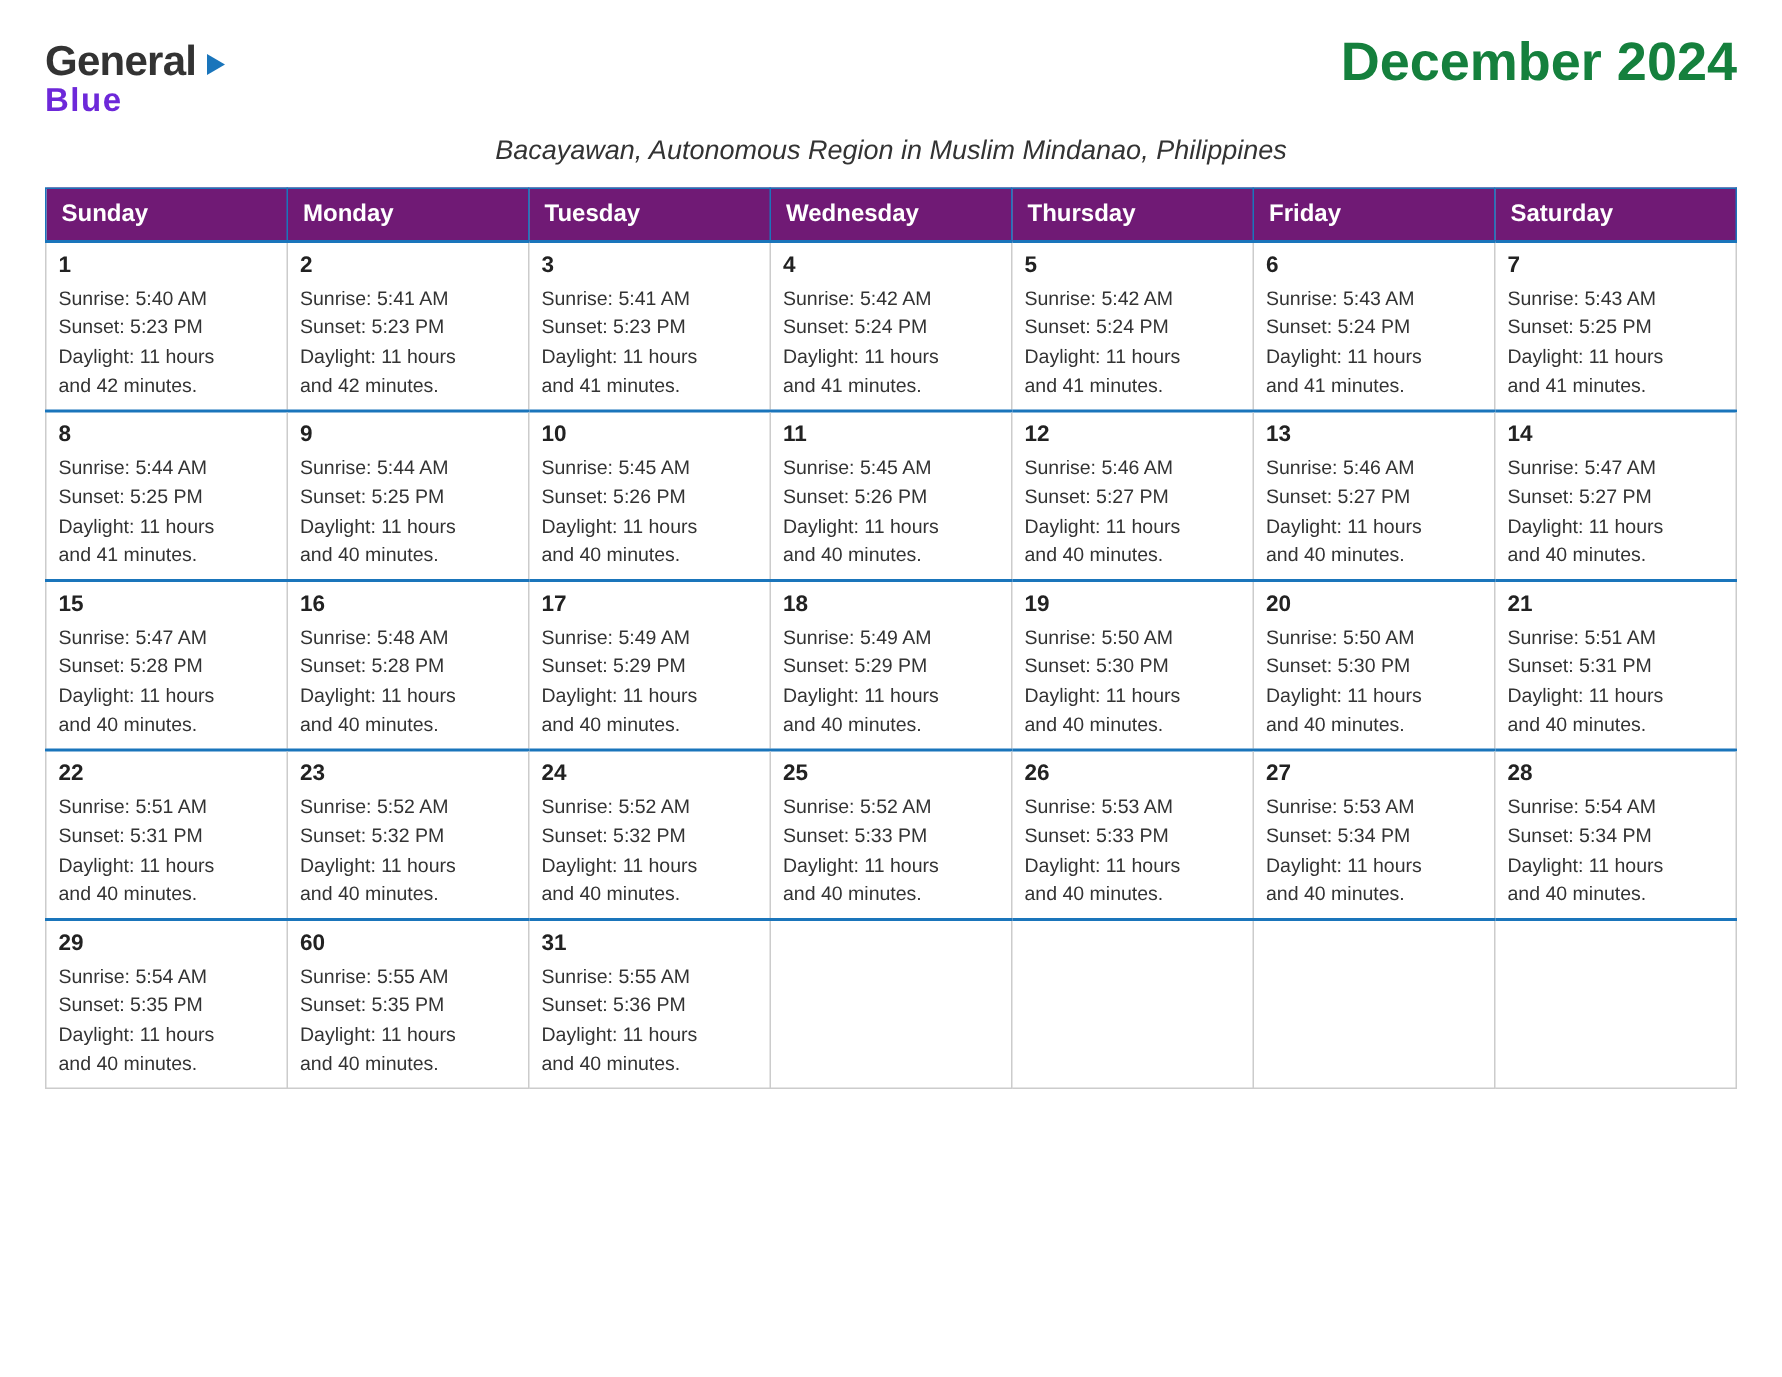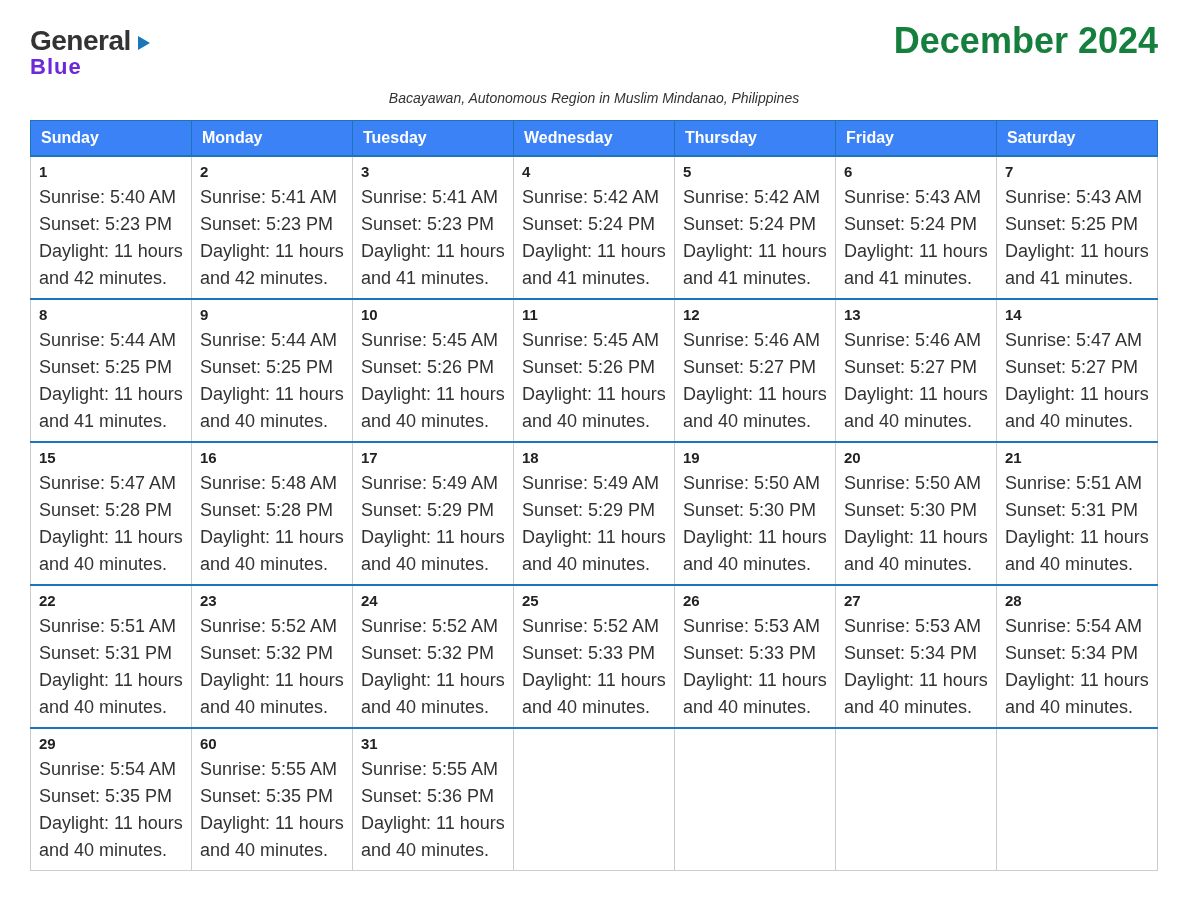--- a/index.html
+++ b/index.html
@@ -39,32 +39,32 @@
       margin-top: -5px;
     }
     .month-title {
       font-size: 36px;
       font-weight: bold;
       color: #15803d;
       text-align: right;
     }
     .subtitle {
       text-align: center;
-      font-size: 14px;
+      font-size: 18px;
       color: #333;
       margin-bottom: 14px;
       font-style: italic;
     }
     .calendar-table {
       width: 100%;
       border-collapse: collapse;
       border: 1px solid #ccc;
     }
     .calendar-table th {
-      background-color: #3b82f6;
+      background-color: #701a75;
       color: #fff;
       font-size: 16px;
       font-weight: bold;
       padding: 8px 10px;
       text-align: left;
       border: 1px solid #1a75bb;
     }
     .calendar-table td {
       vertical-align: top;
       border: 1px solid #ccc;
@@ -76,21 +76,21 @@
     }
     .day-number {
       font-size: 15px;
       font-weight: bold;
       color: #222;
       display: block;
       margin-bottom: 4px;
     }
     .day-info {
       line-height: 1.5;
-      font-size: 18px;
+      font-size: 13px;
     }
     .empty-cell {
       background: #fff;
     }
     tr.week-row td {
       border-top: 2px solid #1a75bb;
     }
   </style>
 </head>
 <body>

